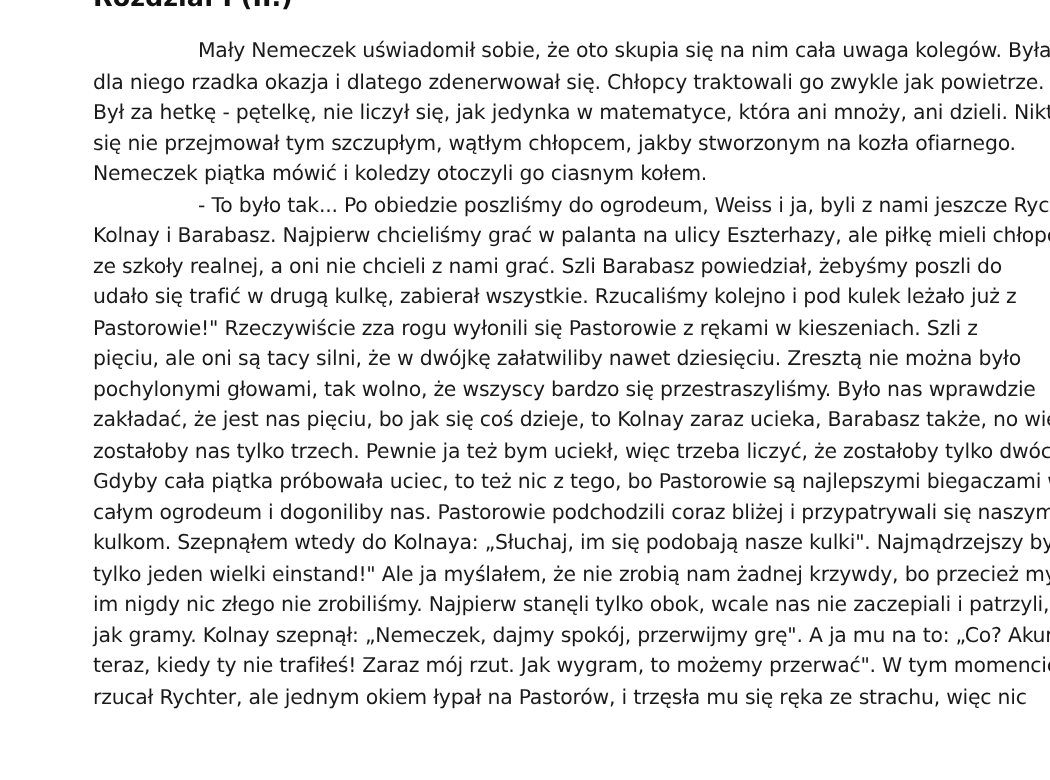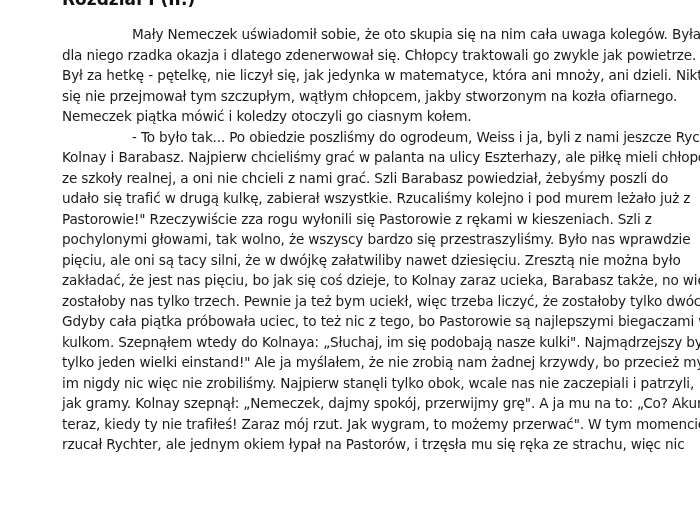--- a/index.html
+++ b/index.html
@@ -22,28 +22,29 @@
         <span class="line indent">Mały Nemeczek uświadomił sobie, że oto skupia się na nim cała uwaga kolegów. Była to</span>
         <span class="line">dla niego rzadka okazja i dlatego zdenerwował się. Chłopcy traktowali go zwykle jak powietrze.</span>
         <span class="line">Był za hetkę - pętelkę, nie liczył się, jak jedynka w matematyce, która ani mnoży, ani dzieli. Nikt</span>
         <span class="line">się nie przejmował tym szczupłym, wątłym chłopcem, jakby stworzonym na kozła ofiarnego.</span>
         <span class="line last">Nemeczek piątka mówić i koledzy otoczyli go ciasnym kołem.</span>
       </div>
       <div class="para">
         <span class="line indent">- To było tak... Po obiedzie poszliśmy do ogrodeum, Weiss i ja, byli z nami jeszcze Rychter,</span>
         <span class="line">Kolnay i Barabasz. Najpierw chcieliśmy grać w palanta na ulicy Eszterhazy, ale piłkę mieli chłopcy</span>
         <span class="line">ze szkoły realnej, a oni nie chcieli z nami grać. Szli Barabasz powiedział, żebyśmy poszli do</span>
-        <span class="line">udało się trafić w drugą kulkę, zabierał wszystkie. Rzucaliśmy kolejno i pod murem leżało już z</span>
+        <span class="line">udało się trafić w drugą kulkę, zabierał wszystkie. Rzucaliśmy kolejno i pod kulek leżało już z</span>
         <span class="line">Pastorowie!" Rzeczywiście zza rogu wyłonili się Pastorowie z rękami w kieszeniach. Szli z</span>
+        <span class="line">pięciu, ale oni są tacy silni, że w dwójkę załatwiliby nawet dziesięciu. Zresztą nie można było</span>
         <span class="line">pochylonymi głowami, tak wolno, że wszyscy bardzo się przestraszyliśmy. Było nas wprawdzie</span>
-        <span class="line">pięciu, ale oni są tacy silni, że w dwójkę załatwiliby nawet dziesięciu. Zresztą nie można było</span>
         <span class="line">zakładać, że jest nas pięciu, bo jak się coś dzieje, to Kolnay zaraz ucieka, Barabasz także, no więc</span>
         <span class="line">zostałoby nas tylko trzech. Pewnie ja też bym uciekł, więc trzeba liczyć, że zostałoby tylko dwóch.</span>
         <span class="line">Gdyby cała piątka próbowała uciec, to też nic z tego, bo Pastorowie są najlepszymi biegaczami w</span>
+        <span class="line">całym ogrodeum i dogoniliby nas. Pastorowie podchodzili coraz bliżej i przypatrywali się naszym</span>
         <span class="line">kulkom. Szepnąłem wtedy do Kolnaya: „Słuchaj, im się podobają nasze kulki". Najmądrzejszy był</span>
         <span class="line">tylko jeden wielki einstand!" Ale ja myślałem, że nie zrobią nam żadnej krzywdy, bo przecież my</span>
-        <span class="line">im nigdy nic więc nie zrobiliśmy. Najpierw stanęli tylko obok, wcale nas nie zaczepiali i patrzyli,</span>
+        <span class="line">im nigdy nic złego nie zrobiliśmy. Najpierw stanęli tylko obok, wcale nas nie zaczepiali i patrzyli,</span>
         <span class="line">jak gramy. Kolnay szepnął: „Nemeczek, dajmy spokój, przerwijmy grę". A ja mu na to: „Co? Akurat</span>
         <span class="line">teraz, kiedy ty nie trafiłeś! Zaraz mój rzut. Jak wygram, to możemy przerwać". W tym momencie</span>
         <span class="line">rzucał Rychter, ale jednym okiem łypał na Pastorów, i trzęsła mu się ręka ze strachu, więc nic</span>
       </div>
     </div>
 </div>
 
 </body></html>

